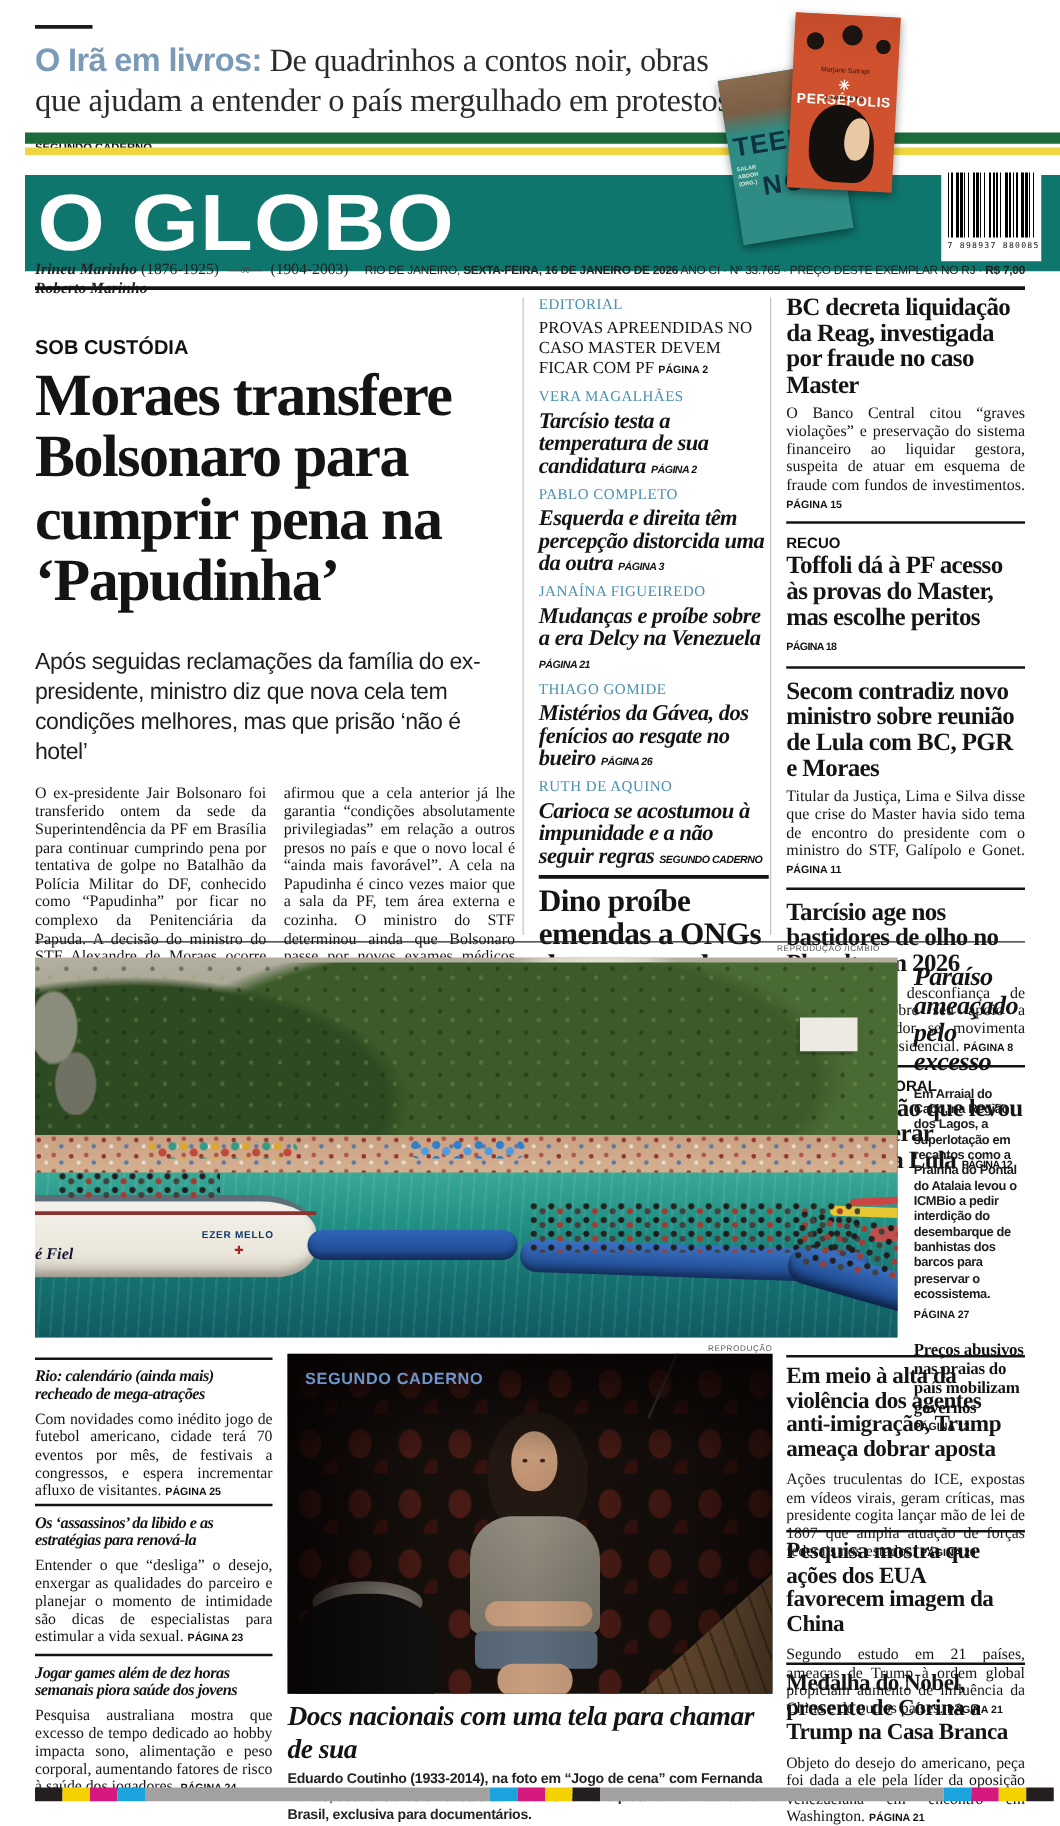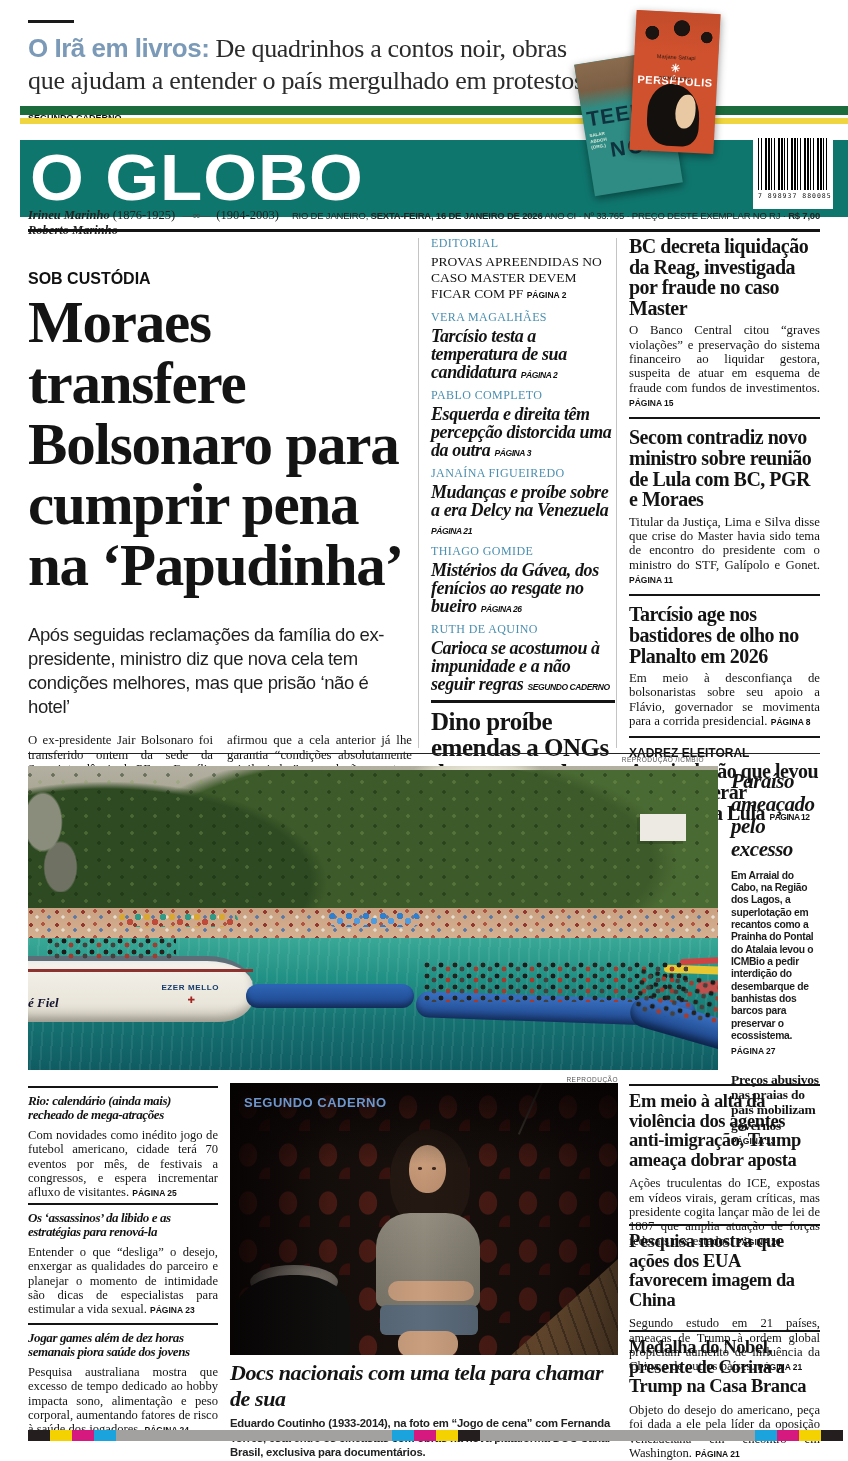--- a/index.html
+++ b/index.html
@@ -54,21 +54,21 @@
   .rule-b { position:absolute; left:28px; top:753px; width:792px; height:1px; background:#222; }
   .vdiv { position:absolute; top:238px; height:510px; width:1px; background:#c4c4c4; }
   .vdiv.v1 { left:418px; } .vdiv.v2 { left:616px; }
 
   .pg { font-family:"Liberation Sans", sans-serif; font-weight:700; font-size:8.5px; color:#111; white-space:nowrap; }
   .kicker { font-family:"Liberation Sans", sans-serif; font-weight:700; color:#111; }
 
   
   .lead { position:absolute; left:28px; top:241px; width:384px; }
   .lead .kicker { font-size:16px; letter-spacing:0;margin-top:29px; }
-  .lead h1 { font-size:59px; line-height:1.03; letter-spacing:-1.2px; font-weight:700; margin-top:4px; color:#141414; }
+  .lead h1 { font-size:48px; line-height:1.03; letter-spacing:-1.2px; font-weight:700; margin-top:4px; color:#141414; }
   .lead .deck { font-family:"Liberation Sans", sans-serif; font-size:18.5px; line-height:1.3; color:#1f1f1f; letter-spacing:-0.4px; margin-top:27px; }
   .lead .body { margin-top:14px; column-count:2; column-gap:14px; font-size:12.8px; line-height:1.14; text-align:justify; color:#141414; }
   .lead .subhead { margin-top:14px; font-size:22px; font-weight:700; letter-spacing:-0.4px; color:#141414; }
 
   
   .midcol { position:absolute; left:431px; top:236px; width:184px; }
   .colitem { margin-bottom:7px; }
   .colitem .cname { font-size:12px; color:#4a8fb0; letter-spacing:.4px; }
   .colitem .ctext { font-size:18px; font-weight:700; font-style:italic; line-height:1.0; color:#141414; letter-spacing:-0.4px; margin-top:2px; }
   .colitem .ctext-caps { font-size:13.5px; line-height:1.2; color:#141414; margin-top:3px; letter-spacing:0; }
@@ -270,20 +270,24 @@
       <p><span>Citando em sua decisão reportagem do GLOBO que revelou valores recordes nessa modalidade de repasse, o ministro do STF vedou a destinação de emendas a entidades do terceiro setor administradas por familiares ou assessores de parlamentares. </span><span class="pg">PÁGINA 10</span></p>
     </div>
   </div>
 
   <div class="rail">
     <div class="rail-item">
       <h3>BC decreta liquidação da Reag, investigada por fraude no caso Master</h3>
       <p><span>O Banco Central citou “graves violações” e preservação do sistema financeiro ao liquidar gestora, suspeita de atuar em esquema de fraude com fundos de investimentos. </span><span class="pg">PÁGINA 15</span></p>
     </div>
     <div class="rail-item">
+      <span class="kicker">RECUO</span>
+      <h3><span>Toffoli dá à PF acesso às provas do Master, mas escolhe peritos </span><span class="pg">PÁGINA 18</span></h3>
+    </div>
+    <div class="rail-item">
       <h3>Secom contradiz novo ministro sobre reunião de Lula com BC, PGR e Moraes</h3>
       <p><span>Titular da Justiça, Lima e Silva disse que crise do Master havia sido tema de encontro do presidente com o ministro do STF, Galípolo e Gonet. </span><span class="pg">PÁGINA 11</span></p>
     </div>
     <div class="rail-item">
       <h3>Tarcísio age nos bastidores de olho no Planalto em 2026</h3>
       <p><span>Em meio à desconfiança de bolsonaristas sobre seu apoio a Flávio, governador se movimenta para a corrida presidencial. </span><span class="pg">PÁGINA 8</span></p>
     </div>
     <div class="rail-item">
       <span class="kicker">XADREZ ELEITORAL</span>
       <h3><span>A articulação que levou Paes a reiterar fidelidade a Lula </span><span class="pg">PÁGINA 12</span></h3>

